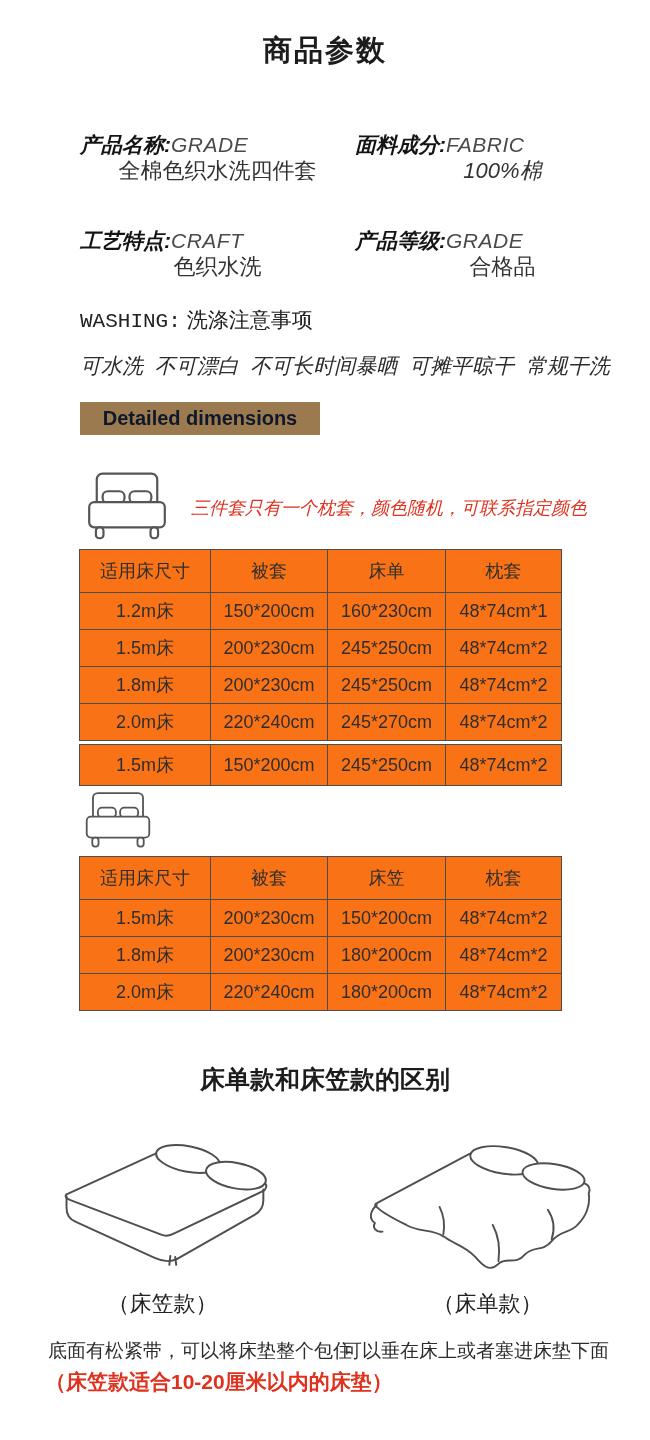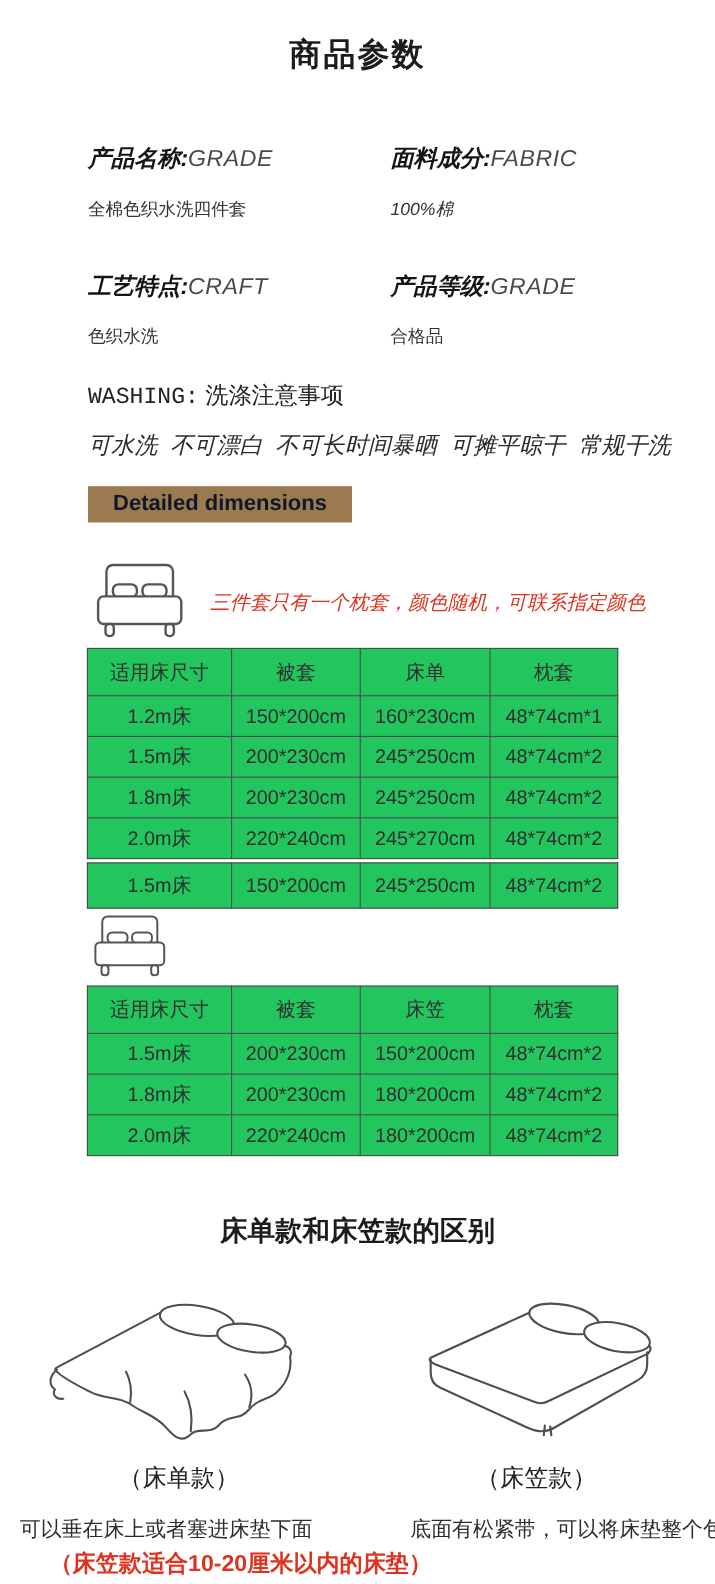--- a/index.html
+++ b/index.html
@@ -10,40 +10,40 @@
   .page{padding-top:30px;}
 
   
   .page-title{margin:0;text-align:center;font-size:29px;font-weight:bold;color:#1c1c1c;letter-spacing:2px;line-height:40px;}
 
   
   .specs{margin:62px 0 0 80px;display:grid;grid-template-columns:275px 1fr;row-gap:44px;}
   .spec-label{font-size:21px;line-height:26px;white-space:nowrap;}
   .spec-label .cn{font-weight:bold;font-style:italic;color:#141414;}
   .spec-label .en{font-style:italic;color:#4a4a4a;letter-spacing:.5px;}
-  .spec-value{margin-top:20px;font-size:16px;line-height:26px;color:#333;}
+  .spec-value{font-size:22px;line-height:26px;color:#333;text-align:center;}
   .spec-value.oblique{font-style:italic;}
   .specs>div:nth-child(even){margin-left:0;}
 
   
   .washing{margin:26px 0 0 80px;font-size:21px;line-height:28px;}
   .washing .en{font-family:Liberation Mono, monospace;color:#222;}
   .washing .cn{color:#222;}
   .washing-line{margin:16px 0 0 80px;font-size:21px;line-height:28px;color:#2c2c2c;font-style:italic;white-space:pre-wrap;}
 
   
   .dim-banner{margin:22px 0 0 80px;width:240px;height:33px;background:var(--brown,#9B7A50);
     color:#0f172a;font-size:20px;font-weight:bold;text-align:center;line-height:33px;}
 
   
   .bed-note-row{margin:36px 0 0 85px;display:flex;align-items:flex-end;gap:22px;}
   .pillow-note{font-size:18px;font-style:italic;color:var(--red,#E0301E);margin-bottom:20px;white-space:nowrap;}
 
   
-  table.dim-table{border-collapse:collapse;table-layout:fixed;width:482px;margin-left:79px;background:#22c55e;}
+  table.dim-table{border-collapse:collapse;table-layout:fixed;width:482px;margin-left:79px;background:#f97316;}
   table.dim-table th,table.dim-table td{border:1px solid #4d4d4d;text-align:center;vertical-align:middle;
     font-size:18px;color:#2e2e2e;font-weight:400;padding:0;}
   table.dim-table th{height:42px;}
   table.dim-table td{height:36px;}
   table.t1{margin-top:9px;}
   table.t1b{margin-top:3px;}
   table.t1b td{height:40px;}
   table.t2{margin-top:8px;}
   .bed2{margin:5px 0 0 83px;display:block;}
 
@@ -210,49 +210,49 @@
           <td>220*240cm</td>
           <td>180*200cm</td>
           <td>48*74cm*2</td>
         </tr>
       </tbody>
   </table>
 
   <div class="compare-heading">床单款和床笠款的区别</div>
 
   <div class="compare-row">
+    <div class="compare-col left">
+      <div class="illu">
+        <svg width="235" height="148" viewBox="0 0 240 150">
+          <path class="fw" d="M22,62 L114,20 Q122,16 130,19 L222,49 Q229,52 224,58 L132,102 Q125,106 118,103 L26,68 Q19,65 22,62 Z"></path>
+          <path class="ln" d="M22,64 L22,76 Q22,86 31,90 L112,127 Q125,133 135,128"></path>
+          <path class="ln" d="M223,57 L223,68 Q223,78 214,83 L135,128"></path>
+          <path class="ln" d="M128,125 L127,134 M133,126 L134,134"></path>
+          <ellipse class="fw" cx="146" cy="26" rx="33" ry="13" transform="rotate(11 146 26)"></ellipse>
+          <ellipse class="fw" cx="195" cy="43" rx="31" ry="13" transform="rotate(11 195 43)"></ellipse>
+        </svg>
+      </div>
+      <div class="compare-caption">（床笠款）</div>
+      <div class="compare-desc">底面有松紧带，可以将床垫整个包住</div>
+    </div>
     <div class="compare-col right">
       <div class="illu">
         <svg width="268" height="152" viewBox="0 0 270 160">
           <path class="fw" d="M18,78 L116,26 Q126,20 136,23 L236,57 Q244,60 241,68 C243,80 238,92 230,100
             C222,110 212,106 202,118 C192,130 184,122 174,132 C164,144 154,134 146,142
             C136,152 128,142 121,134 C110,123 99,121 88,113 C76,105 63,109 49,101
             C37,95 25,89 19,83 Q14,80 18,78 Z"></path>
           <path class="ln" d="M88,111 C90,100 88,90 84,82"></path>
           <path class="ln" d="M146,139 C148,124 146,112 140,101"></path>
           <path class="ln" d="M202,116 C206,104 204,94 198,85"></path>
           <path class="ln" d="M18,80 C10,87 10,95 16,99 C13,104 17,109 24,108"></path>
           <ellipse class="fw" cx="152" cy="33" rx="36" ry="14" transform="rotate(9 152 33)"></ellipse>
           <ellipse class="fw" cx="204" cy="50" rx="33" ry="13" transform="rotate(9 204 50)"></ellipse>
         </svg>
       </div>
       <div class="compare-caption">（床单款）</div>
       <div class="compare-desc">可以垂在床上或者塞进床垫下面</div>
     </div>
-    <div class="compare-col left">
-      <div class="illu">
-        <svg width="235" height="148" viewBox="0 0 240 150">
-          <path class="fw" d="M22,62 L114,20 Q122,16 130,19 L222,49 Q229,52 224,58 L132,102 Q125,106 118,103 L26,68 Q19,65 22,62 Z"></path>
-          <path class="ln" d="M22,64 L22,76 Q22,86 31,90 L112,127 Q125,133 135,128"></path>
-          <path class="ln" d="M223,57 L223,68 Q223,78 214,83 L135,128"></path>
-          <path class="ln" d="M128,125 L127,134 M133,126 L134,134"></path>
-          <ellipse class="fw" cx="146" cy="26" rx="33" ry="13" transform="rotate(11 146 26)"></ellipse>
-          <ellipse class="fw" cx="195" cy="43" rx="31" ry="13" transform="rotate(11 195 43)"></ellipse>
-        </svg>
-      </div>
-      <div class="compare-caption">（床笠款）</div>
-      <div class="compare-desc">底面有松紧带，可以将床垫整个包住</div>
-    </div>
   </div>
 
   <div class="fitted-note">（床笠款适合10-20厘米以内的床垫）</div>
 
 </div>
 
 </body></html>

